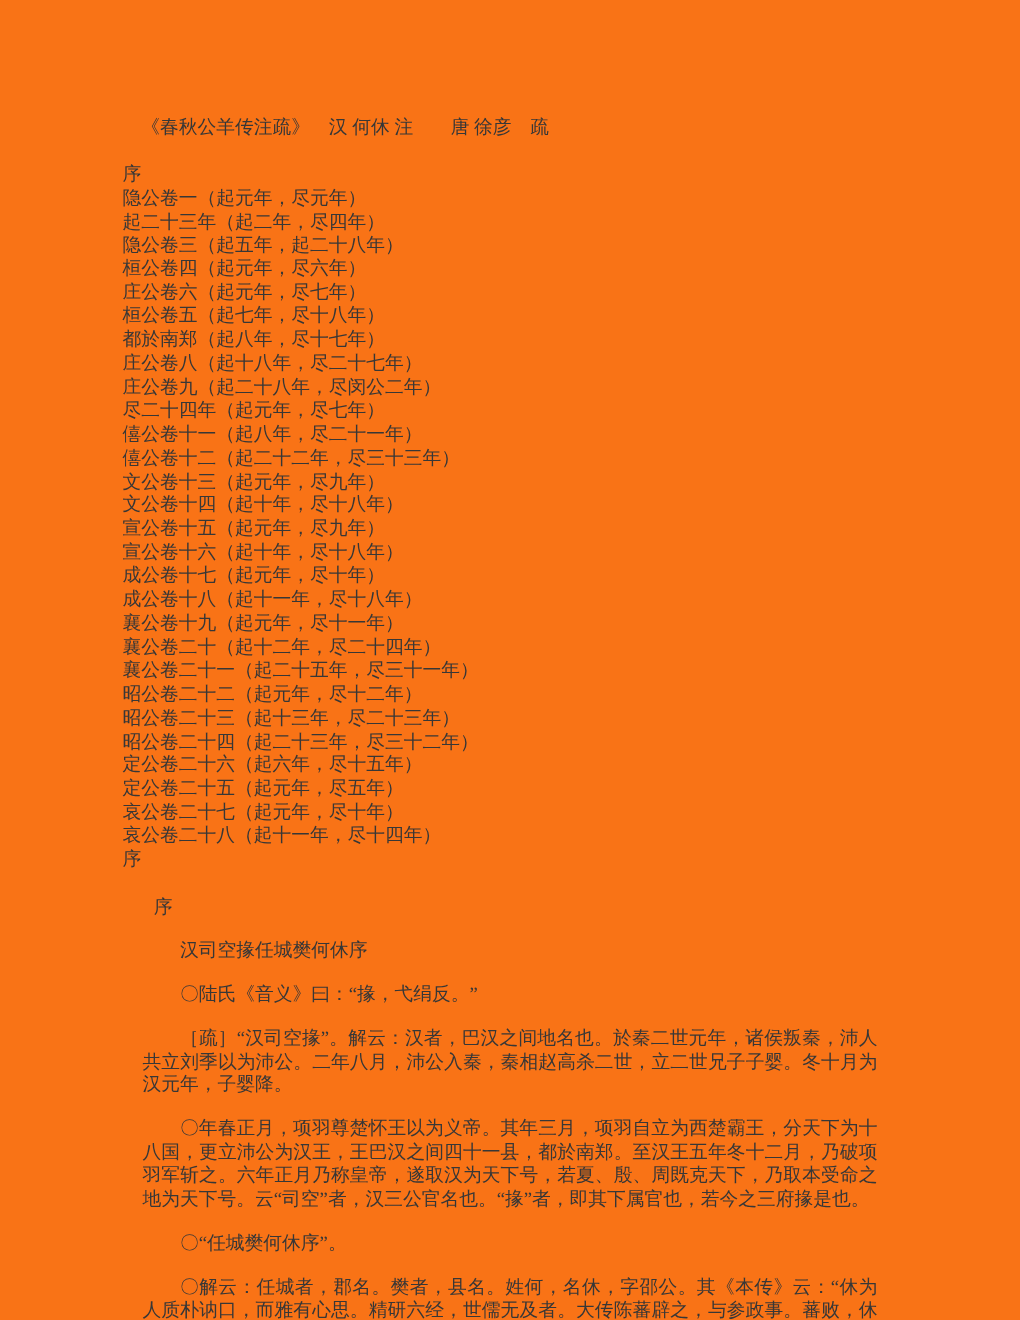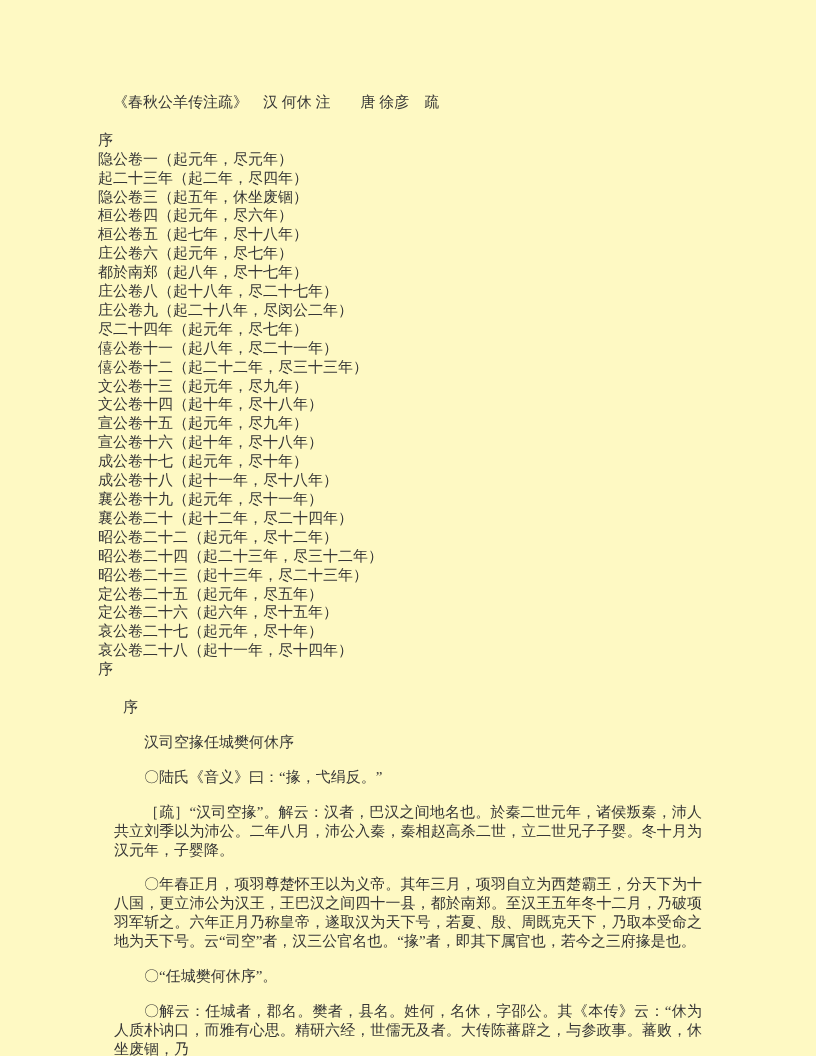--- a/index.html
+++ b/index.html
@@ -5,21 +5,21 @@
   html, body {
     margin: 0;
     padding: 0;
     background: #ffffff;
   }
   .page {
     position: relative;
     width: 816px;
     height: 1056px;
     box-sizing: border-box;
-    background: #fef9c3;
+    background: #f97316;
     padding: 93px 98px 0 98px;
     overflow: hidden;
     font-family: "Liberation Serif", "DejaVu Serif", serif;
     font-size: 15px;
     line-height: 18.9px;
     color: #373737;
   }
   .line {
     white-space: pre-wrap;
   }
@@ -45,43 +45,44 @@
 <div class="page">
 
   <div class="line title-line">《春秋公羊传注疏》　汉 何休 注　　唐 徐彦　疏</div>
 
   <div class="blank-line"></div>
 
   <div class="line">序</div>
 
   <div class="line">隐公卷一（起元年，尽元年）</div>
   <div class="line">起二十三年（起二年，尽四年）</div>
-  <div class="line">隐公卷三（起五年，休坐废锢）</div>
+  <div class="line">隐公卷三（起五年，起二十八年）</div>
   <div class="line">桓公卷四（起元年，尽六年）</div>
+  <div class="line">庄公卷六（起元年，尽七年）</div>
   <div class="line">桓公卷五（起七年，尽十八年）</div>
-  <div class="line">庄公卷六（起元年，尽七年）</div>
   <div class="line">都於南郑（起八年，尽十七年）</div>
   <div class="line">庄公卷八（起十八年，尽二十七年）</div>
   <div class="line">庄公卷九（起二十八年，尽闵公二年）</div>
   <div class="line">尽二十四年（起元年，尽七年）</div>
   <div class="line">僖公卷十一（起八年，尽二十一年）</div>
   <div class="line">僖公卷十二（起二十二年，尽三十三年）</div>
   <div class="line">文公卷十三（起元年，尽九年）</div>
   <div class="line">文公卷十四（起十年，尽十八年）</div>
   <div class="line">宣公卷十五（起元年，尽九年）</div>
   <div class="line">宣公卷十六（起十年，尽十八年）</div>
   <div class="line">成公卷十七（起元年，尽十年）</div>
   <div class="line">成公卷十八（起十一年，尽十八年）</div>
   <div class="line">襄公卷十九（起元年，尽十一年）</div>
   <div class="line">襄公卷二十（起十二年，尽二十四年）</div>
+  <div class="line">襄公卷二十一（起二十五年，尽三十一年）</div>
   <div class="line">昭公卷二十二（起元年，尽十二年）</div>
+  <div class="line">昭公卷二十三（起十三年，尽二十三年）</div>
   <div class="line">昭公卷二十四（起二十三年，尽三十二年）</div>
-  <div class="line">昭公卷二十三（起十三年，尽二十三年）</div>
+  <div class="line">定公卷二十六（起六年，尽十五年）</div>
   <div class="line">定公卷二十五（起元年，尽五年）</div>
-  <div class="line">定公卷二十六（起六年，尽十五年）</div>
   <div class="line">哀公卷二十七（起元年，尽十年）</div>
   <div class="line">哀公卷二十八（起十一年，尽十四年）</div>
 
   <div class="line">序</div>
 
   <div class="blank-line"></div>
 
   <div class="line section-header">序</div>
 
   <p class="para">汉司空掾任城樊何休序</p>

